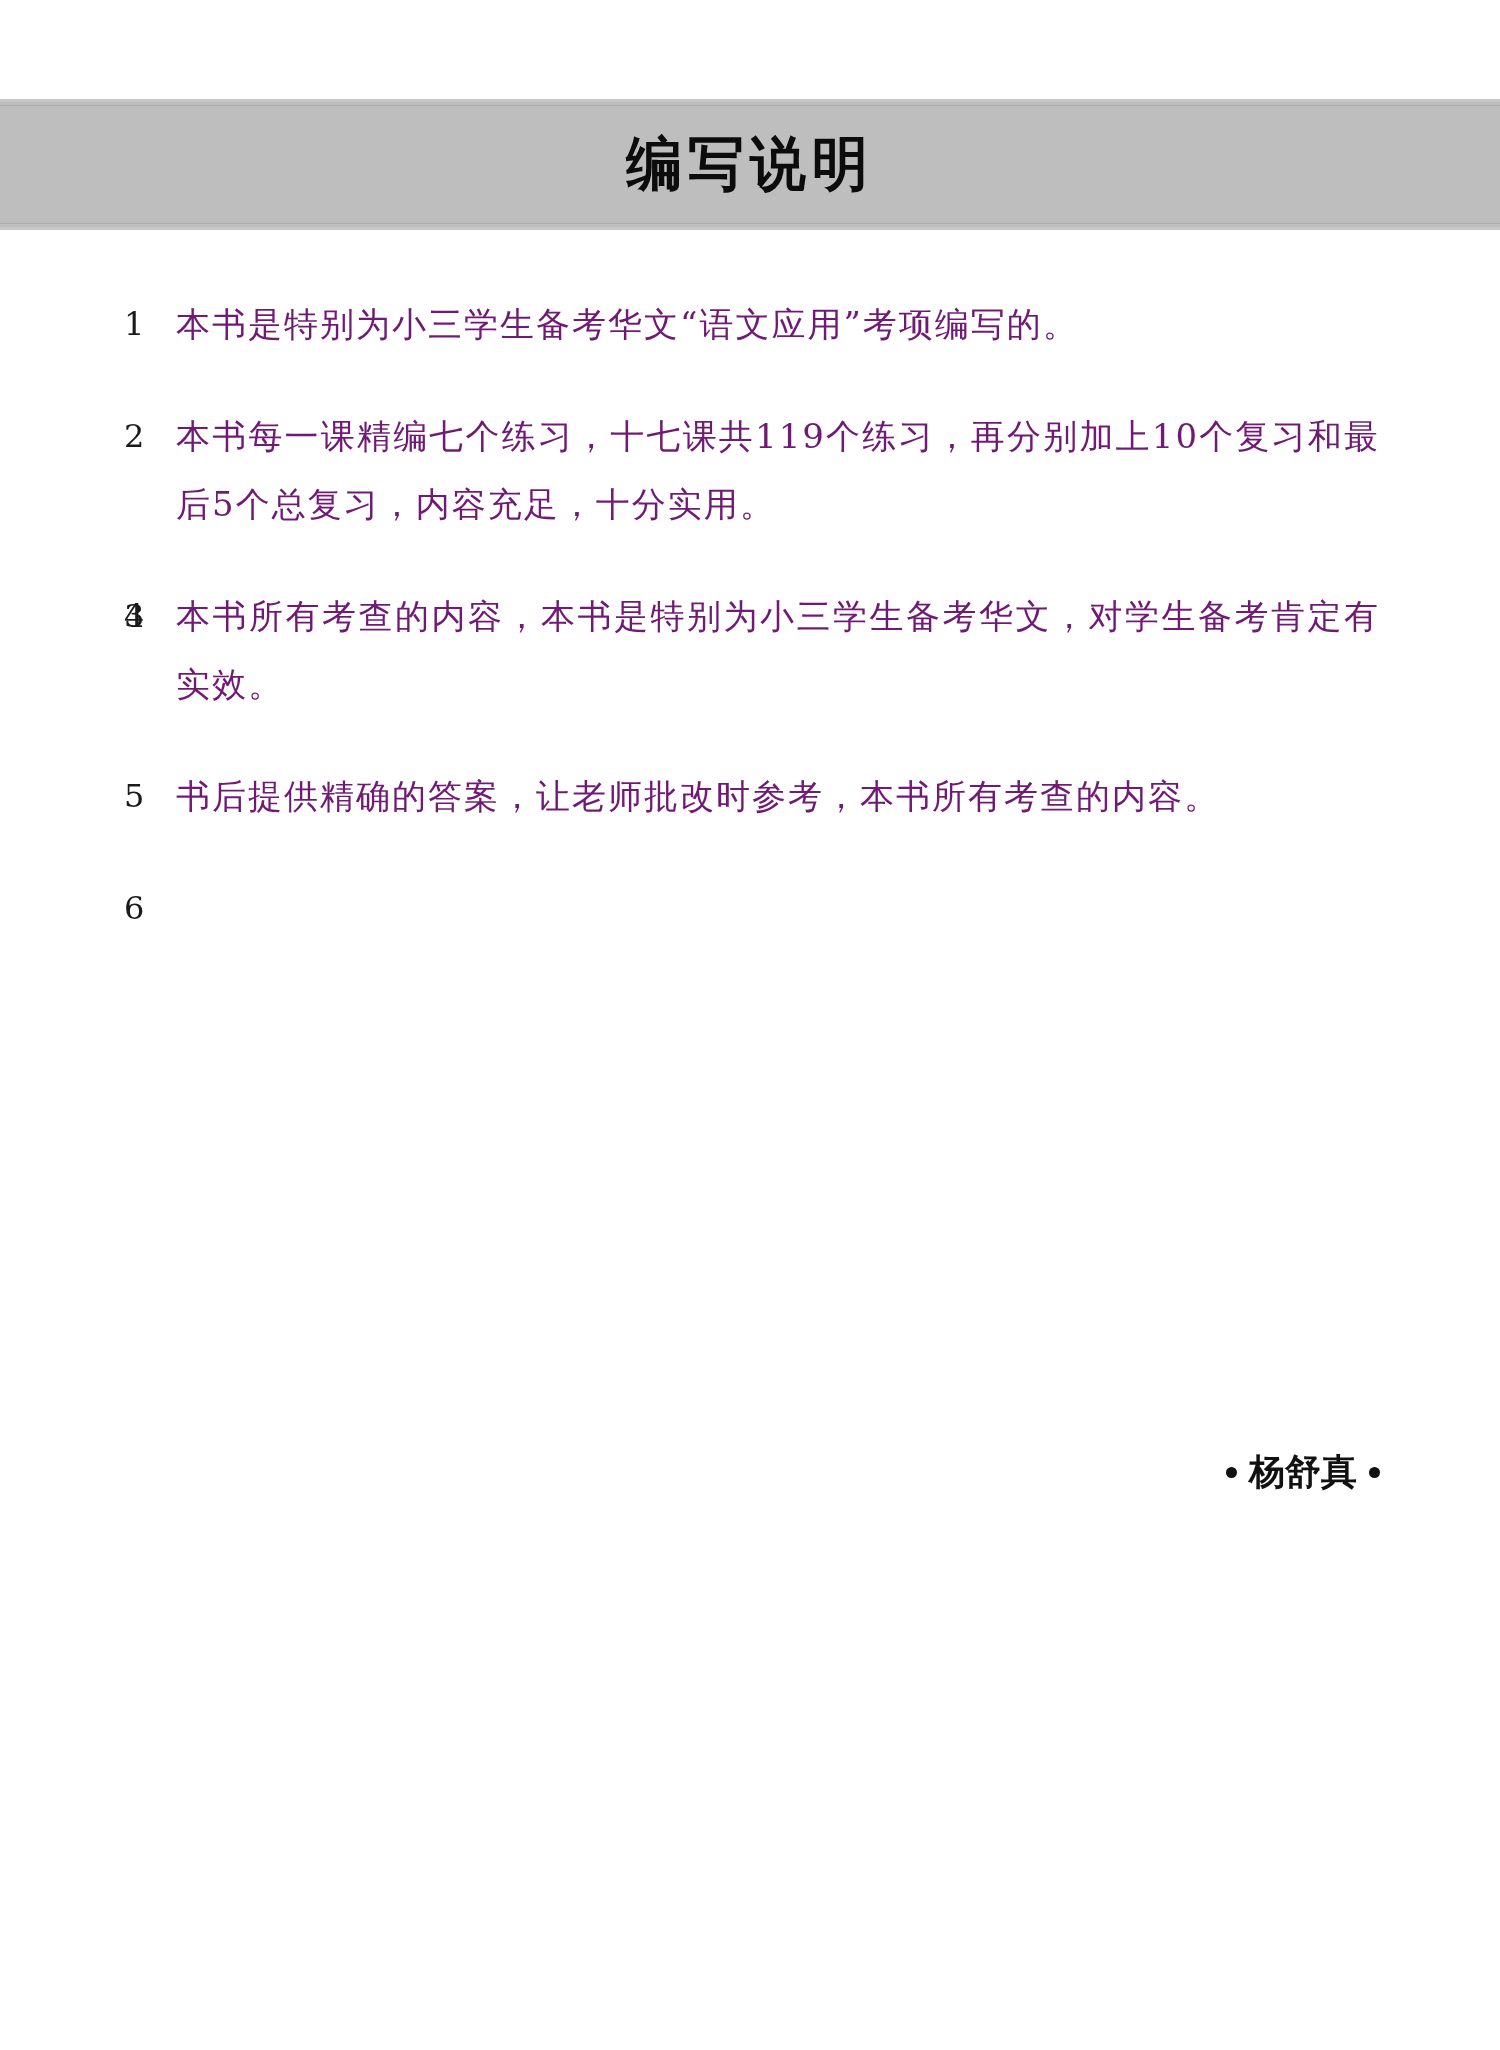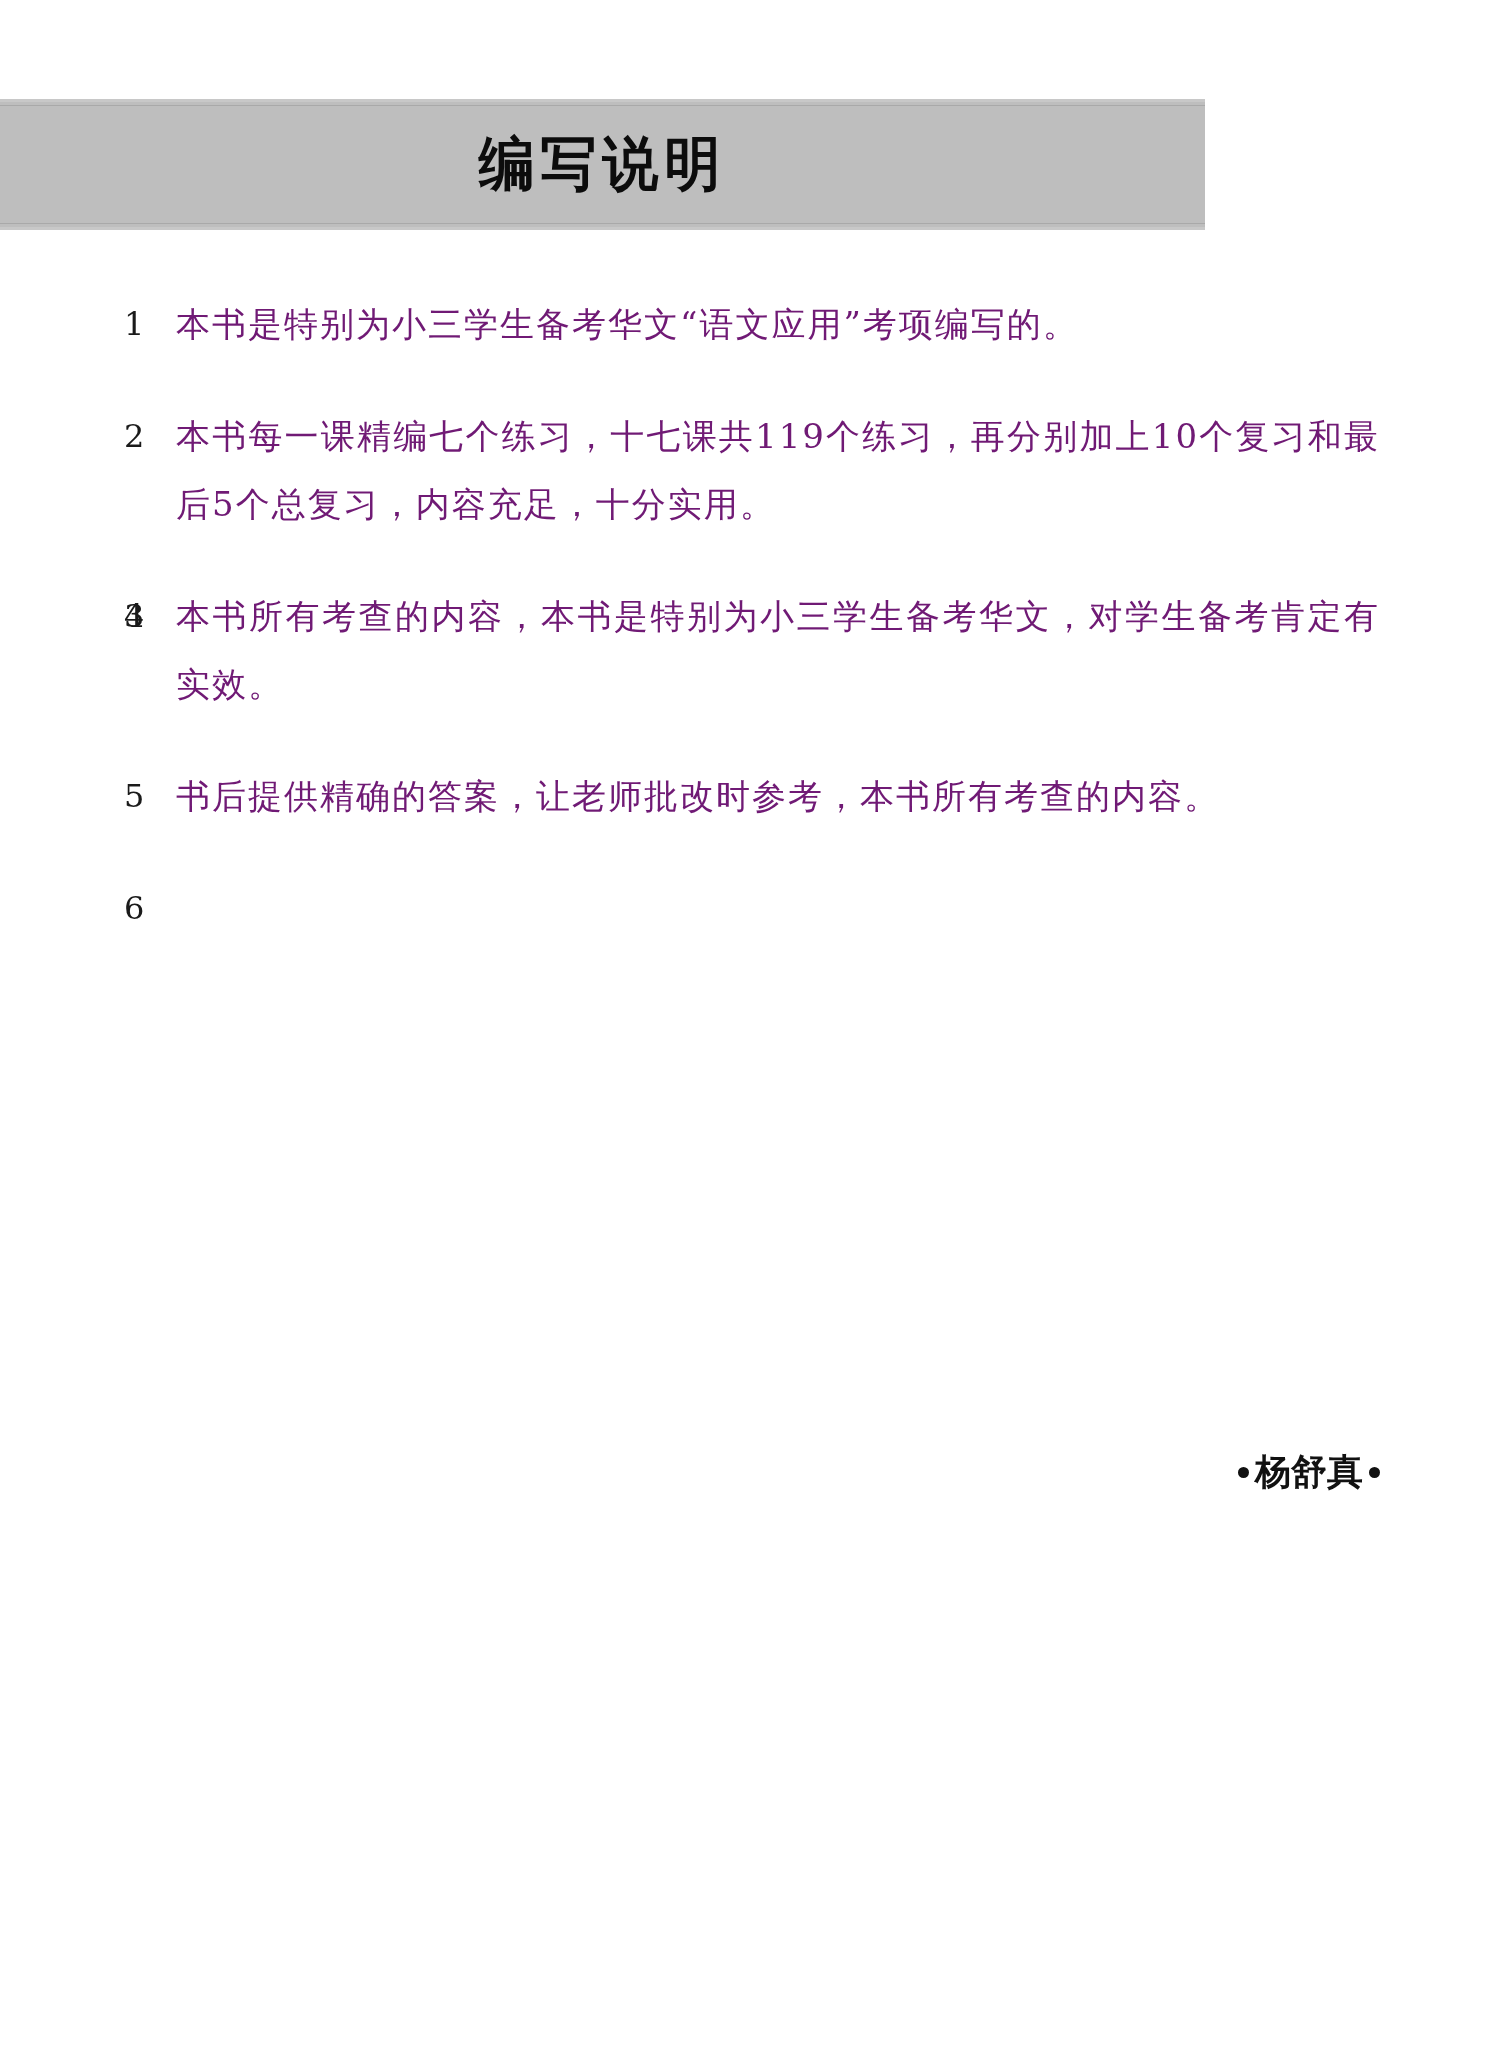--- a/index.html
+++ b/index.html
@@ -12,21 +12,21 @@
       height: 2050px;
       position: relative;
       overflow: hidden;
       font-family: "DejaVu Serif", "Liberation Serif", serif;
       color: #111111;
     }
     .header-band {
       position: absolute;
       left: 0;
       top: 99px;
-      width: 1205px;
+      width: 1500px;
       height: 131px;
       background: #bebebe;
       border-top: 3px solid #c8c8c8;
       border-bottom: 3px solid #c8c8c8;
       box-sizing: border-box;
       display: flex;
       align-items: center;
       justify-content: center;
     }
     .header-band::before,
@@ -78,21 +78,21 @@
     .signature {
       position: absolute;
       right: 120px;
       top: 1448px;
       font-family: "DejaVu Sans", "Liberation Sans", sans-serif;
       font-size: 36px;
       font-weight: bold;
       color: #111111;
       display: flex;
       align-items: center;
-      gap: 6px;
+      gap: 12px;
     }
     .bullet-dot {
       display: inline-block;
       width: 11px;
       height: 11px;
       border-radius: 50%;
       background: #111111;
     }
   </style>
 </head>

